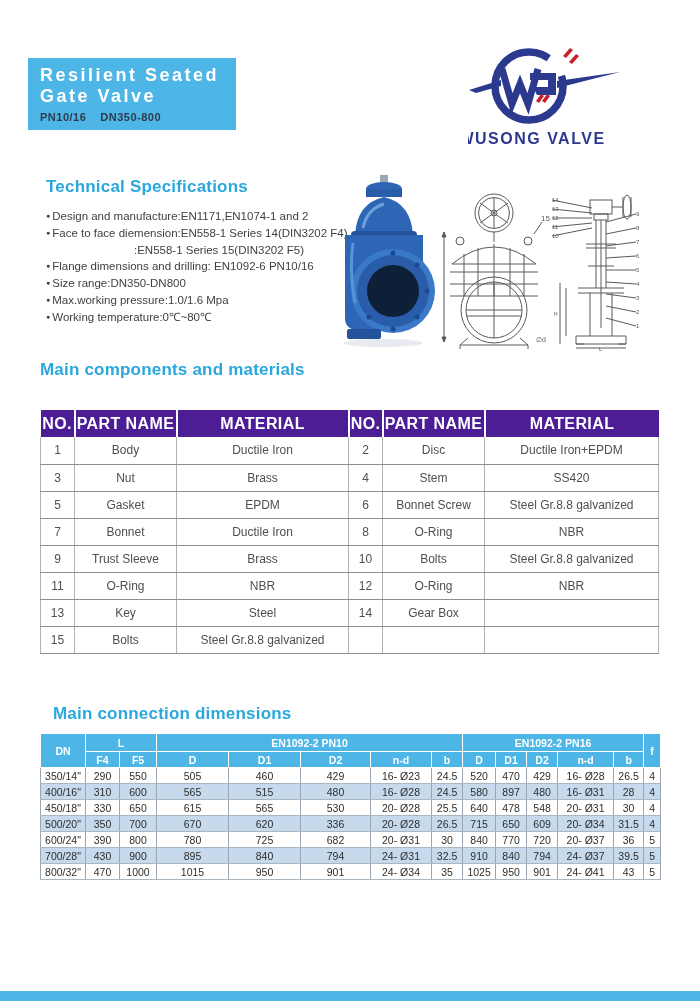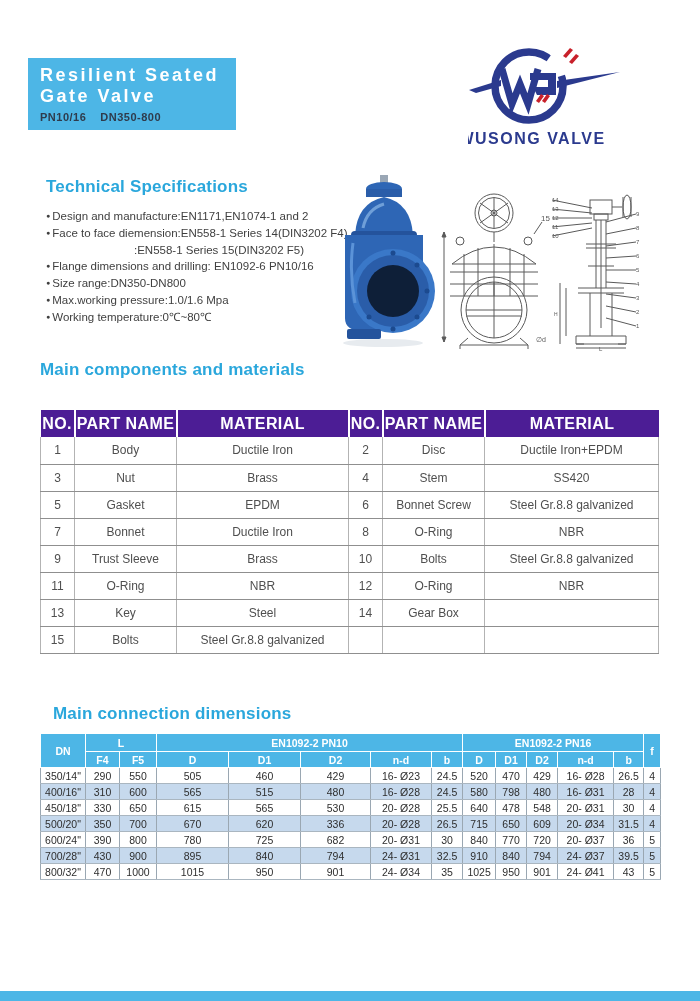--- a/index.html
+++ b/index.html
@@ -388,21 +388,21 @@
         <tr class="stripe">
           <td>400/16"</td>
           <td>310</td>
           <td>600</td>
           <td>565</td>
           <td>515</td>
           <td>480</td>
           <td>16- Ø28</td>
           <td>24.5</td>
           <td>580</td>
-          <td>798</td>
+          <td>897</td>
           <td>480</td>
           <td>16- Ø31</td>
           <td>28</td>
           <td>4</td>
         </tr>
         <tr>
           <td>450/18"</td>
           <td>330</td>
           <td>650</td>
           <td>615</td>

